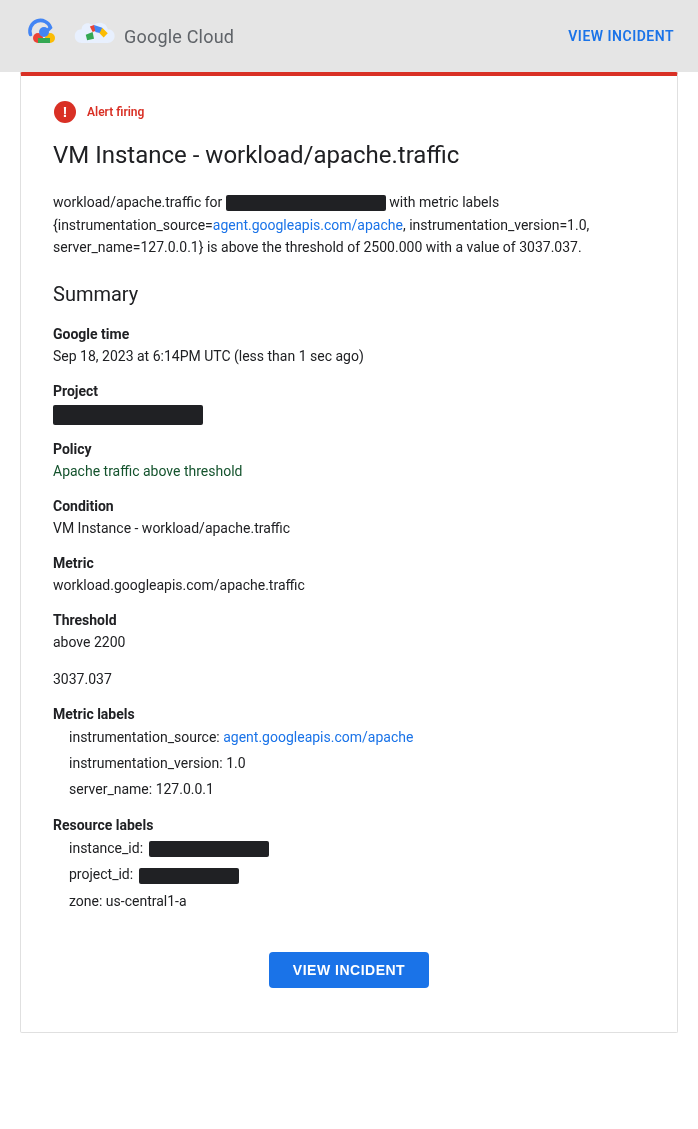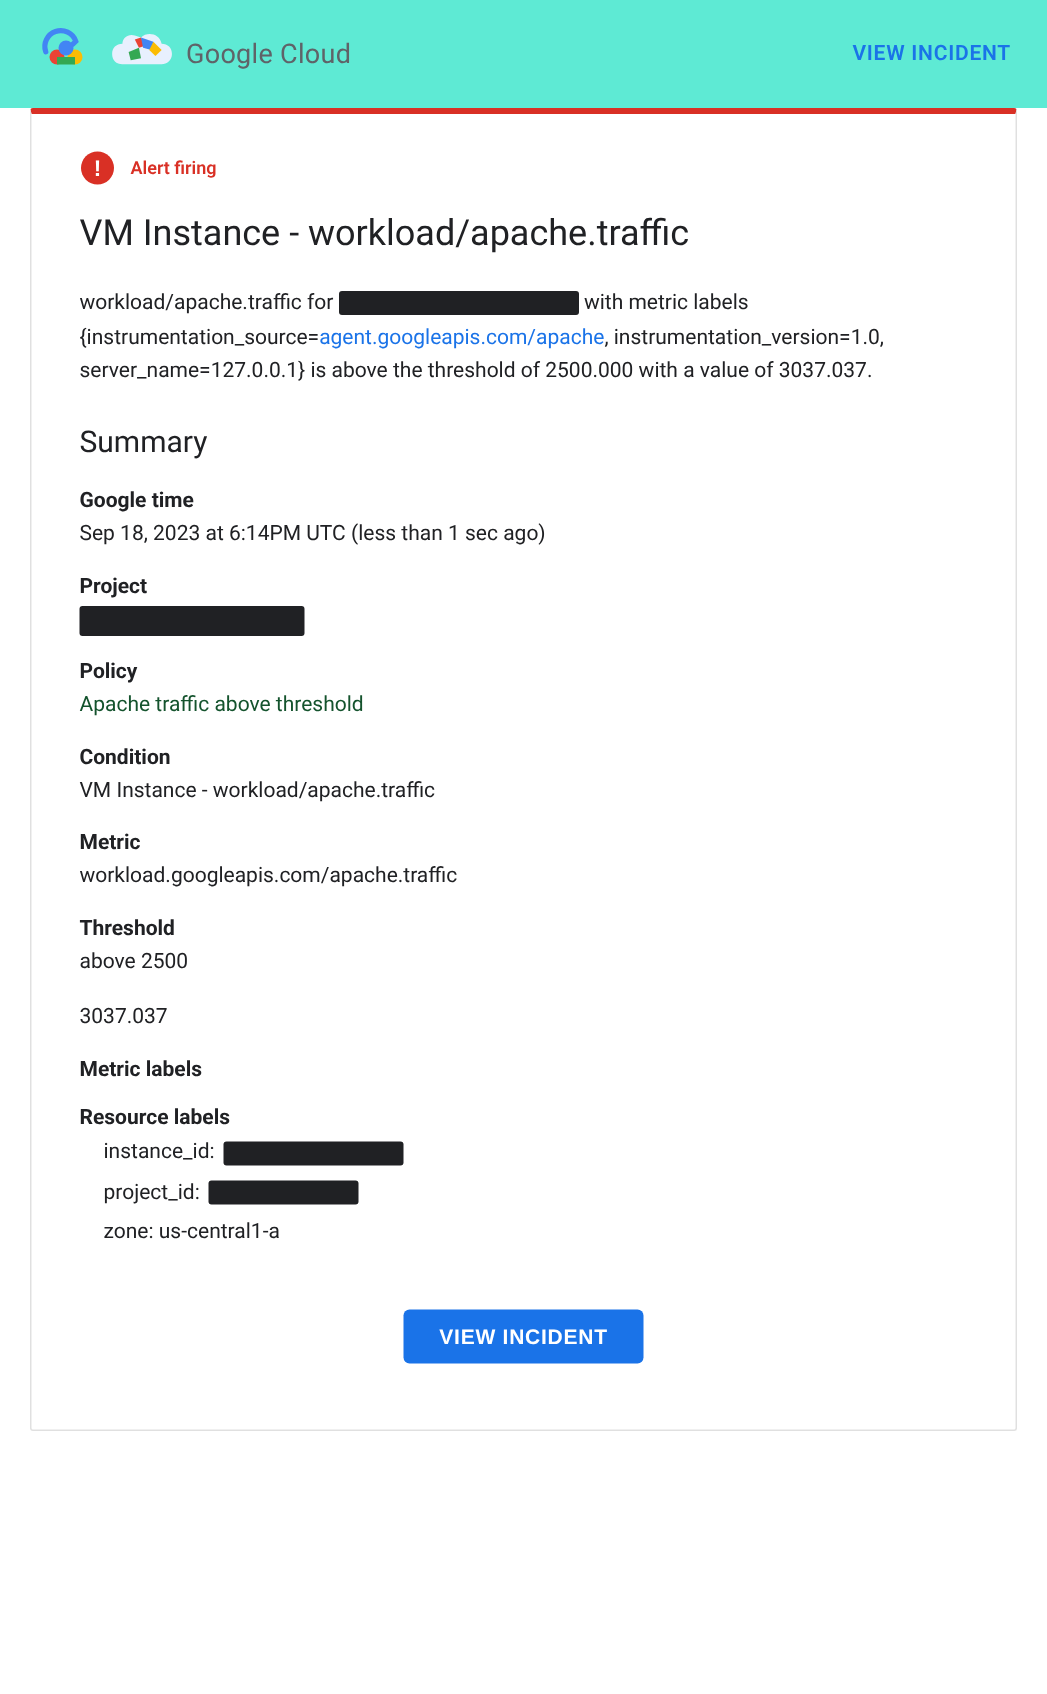--- a/index.html
+++ b/index.html
@@ -16,21 +16,21 @@
       width: 698px;
       min-height: 1129px;
     }
 
     
     .header {
       display: flex;
       align-items: center;
       justify-content: space-between;
       padding: 16px 24px;
-      background: #5eead4;
+      background: #e5e5e5;
     }
 
     .logo-area {
       display: flex;
       align-items: center;
       gap: 10px;
     }
 
     .google-cloud-logo {
       display: flex;
@@ -303,29 +303,43 @@
     <div class="info-value">VM Instance - workload/apache.traffic</div>
   </div>
 
   <div class="info-section">
     <div class="info-label">Metric</div>
     <div class="info-value">workload.googleapis.com/apache.traffic</div>
   </div>
 
   <div class="info-section">
     <div class="info-label">Threshold</div>
-    <div class="info-value">above 2500</div>
+    <div class="info-value">above 2200</div>
   </div>
 
   <div class="info-section">
     <div class="info-value">3037.037</div>
   </div>
 
   <div class="info-section">
     <div class="info-label">Metric labels</div>
+    <div class="sub-items">
+      <div class="sub-item">
+        <span>instrumentation_source:</span>
+        <a>agent.googleapis.com/apache</a>
+      </div>
+      <div class="sub-item">
+        <span>instrumentation_version:</span>
+        <span> <span>1.0</span></span>
+      </div>
+      <div class="sub-item">
+        <span>server_name:</span>
+        <span> <span>127.0.0.1</span></span>
+      </div>
+    </div>
   </div>
 
   <div class="info-section">
     <div class="info-label">Resource labels</div>
     <div class="sub-items">
       <div class="sub-item">
         <span>instance_id:</span>
         <span class="redacted-inline"></span>
       </div>
       <div class="sub-item">

